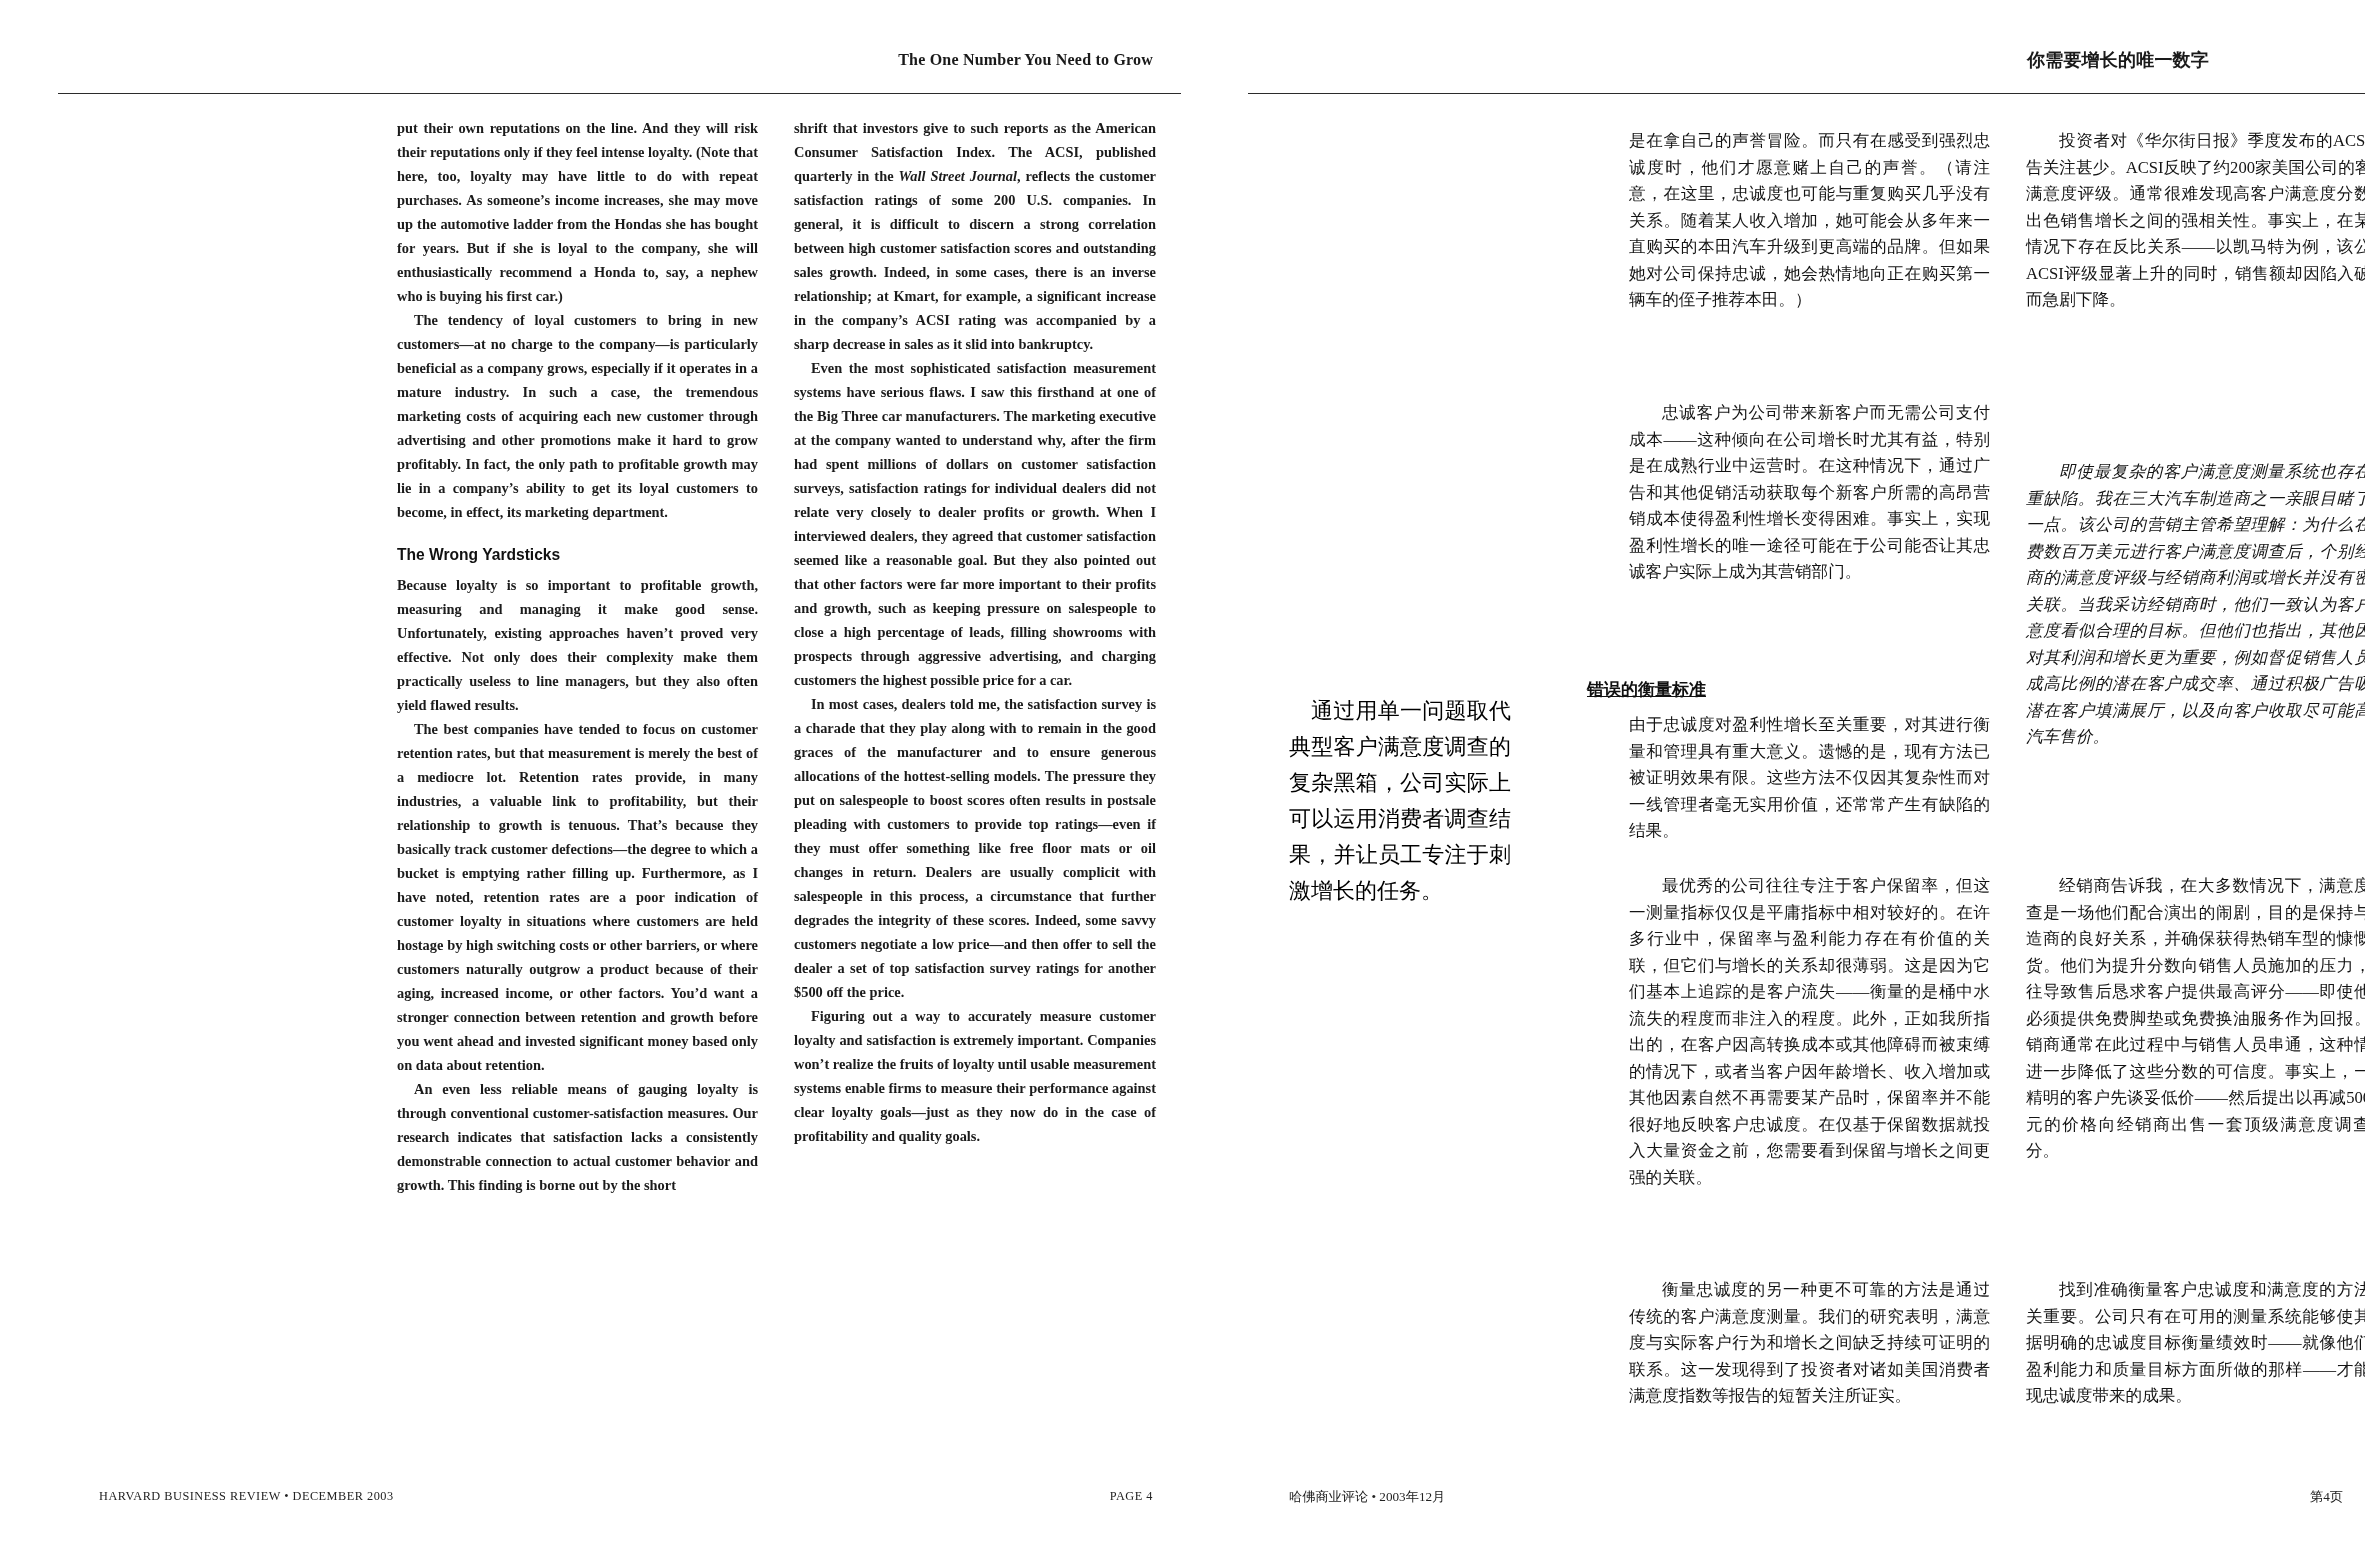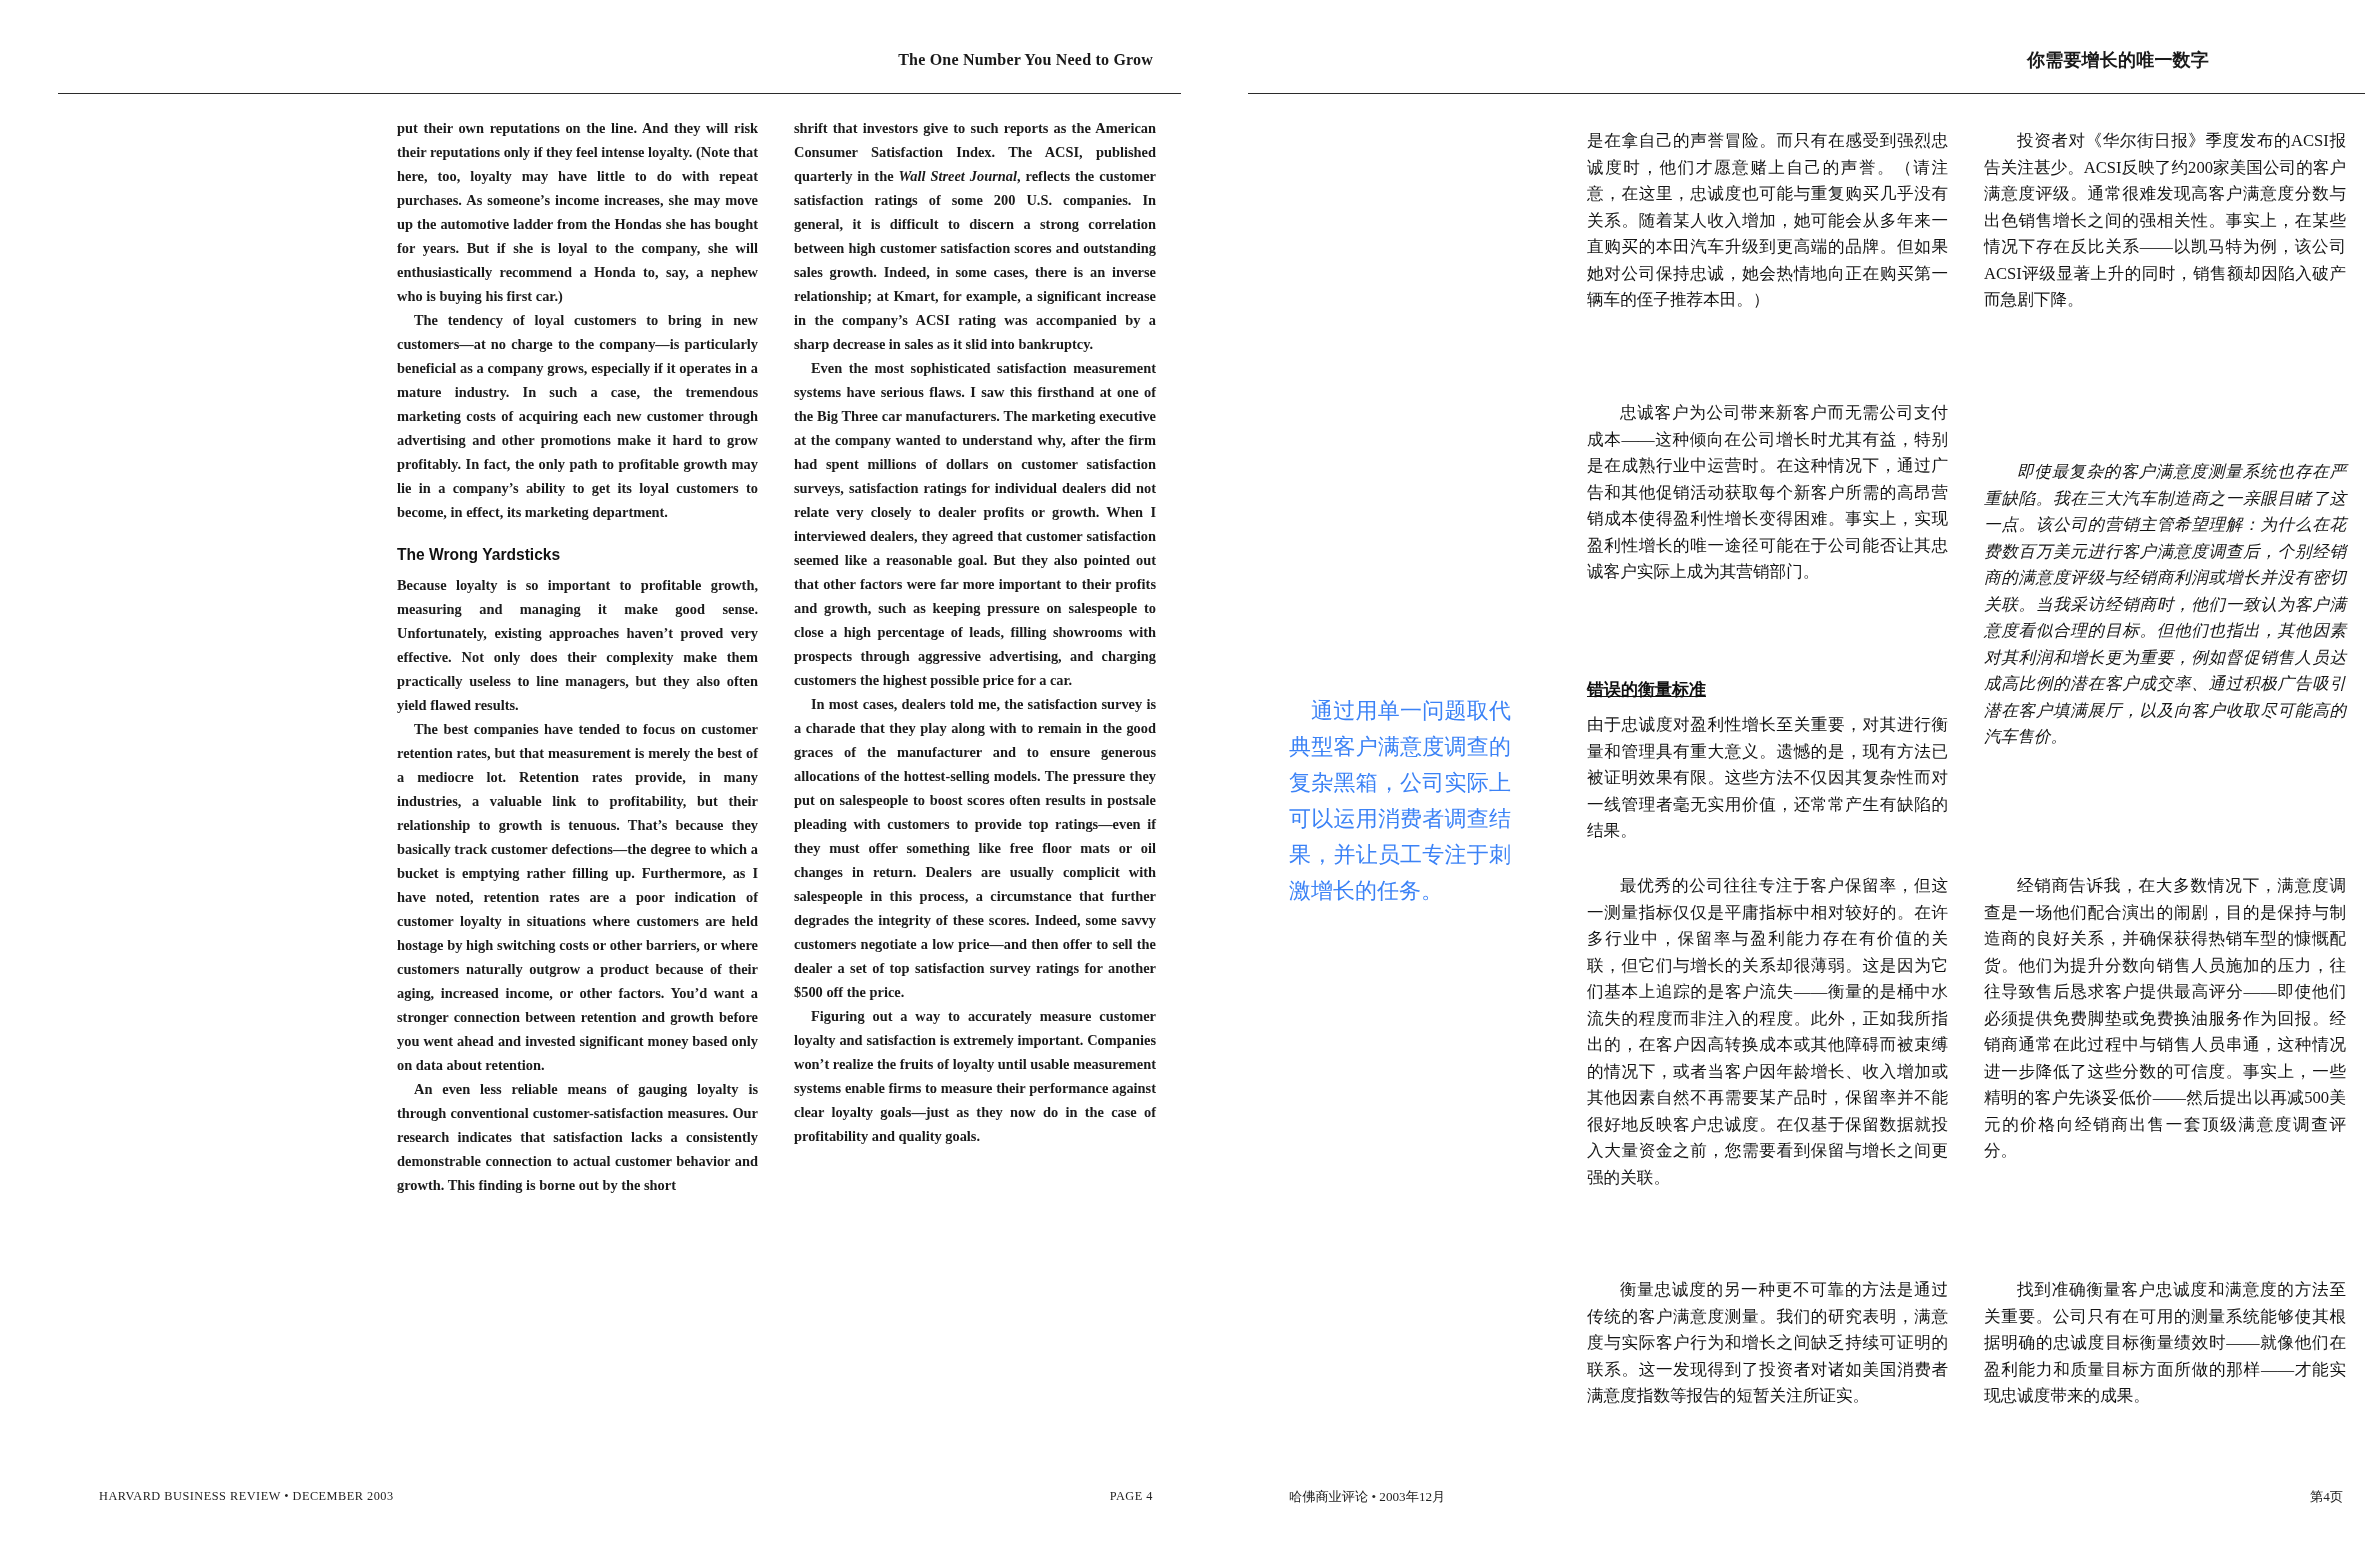--- a/index.html
+++ b/index.html
@@ -10,34 +10,34 @@
 
   .runhead{position:absolute;top:50px;right:69px;font:600 16px/1.2 "Liberation Serif",serif;
            color:#1a1a1a;letter-spacing:0.2px;white-space:nowrap;}
   .runhead.cjk{font-weight:700;font-size:18px;font-family:"Liberation Serif",serif;}
   #page-cn-a .runhead{right:203px;}
   .rule{position:absolute;top:93px;left:42px;right:41px;height:1.4px;background:#2b2b2b;}
 
   .pq-en{position:absolute;left:83px;top:693px;width:258px;
          font:italic 19px/40px "Liberation Serif",serif;color:#222;}
   .pq-cn{position:absolute;left:83px;top:693px;width:222px;
-         font:22px/36px "Liberation Serif",serif;color:#3b82f6;text-indent:22px;text-align:justify;}
+         font:22px/36px "Liberation Serif",serif;color:#000000;text-indent:22px;text-align:justify;}
 
   .col{position:absolute;text-align:justify;}
   .c1{left:381px;width:361px;}
   .c2{left:778px;width:362px;}
   .en-text{font:14.4px/24px "Liberation Serif",serif;color:#1b1b1b;}
   .en-text p{margin:0;text-indent:17px;font-weight:bold;}
   .en-text p.np{text-indent:0;}
   .en-heading{font:700 15.6px/1.15 "Liberation Sans",sans-serif;color:#111;
               margin:22px 0 9.5px;text-indent:0;}
   .cn-text{font:16.6px/26.5px "Liberation Serif",serif;color:#141414;text-align:justify;}
   .cn-ind{text-indent:33px;}
   .cn-heading{position:absolute;font:700 17px/1.2 "Liberation Serif",serif;color:#101010;}
-  .blk{position:absolute;}
+  .blk{position:absolute;margin-left:42px;}
 
   .footer-left{position:absolute;left:83px;top:1489px;font:12.3px/1.2 "Liberation Serif",serif;
                color:#222;letter-spacing:0.5px;white-space:nowrap;}
   .footer-right{position:absolute;right:69px;top:1489px;font:12.3px/1.2 "Liberation Serif",serif;
                 color:#222;letter-spacing:0.5px;white-space:nowrap;}
   .cjk-small{font-size:13.2px;letter-spacing:0;}
   .it{font-style:italic;}
 </style>
 </head>
 <body>

